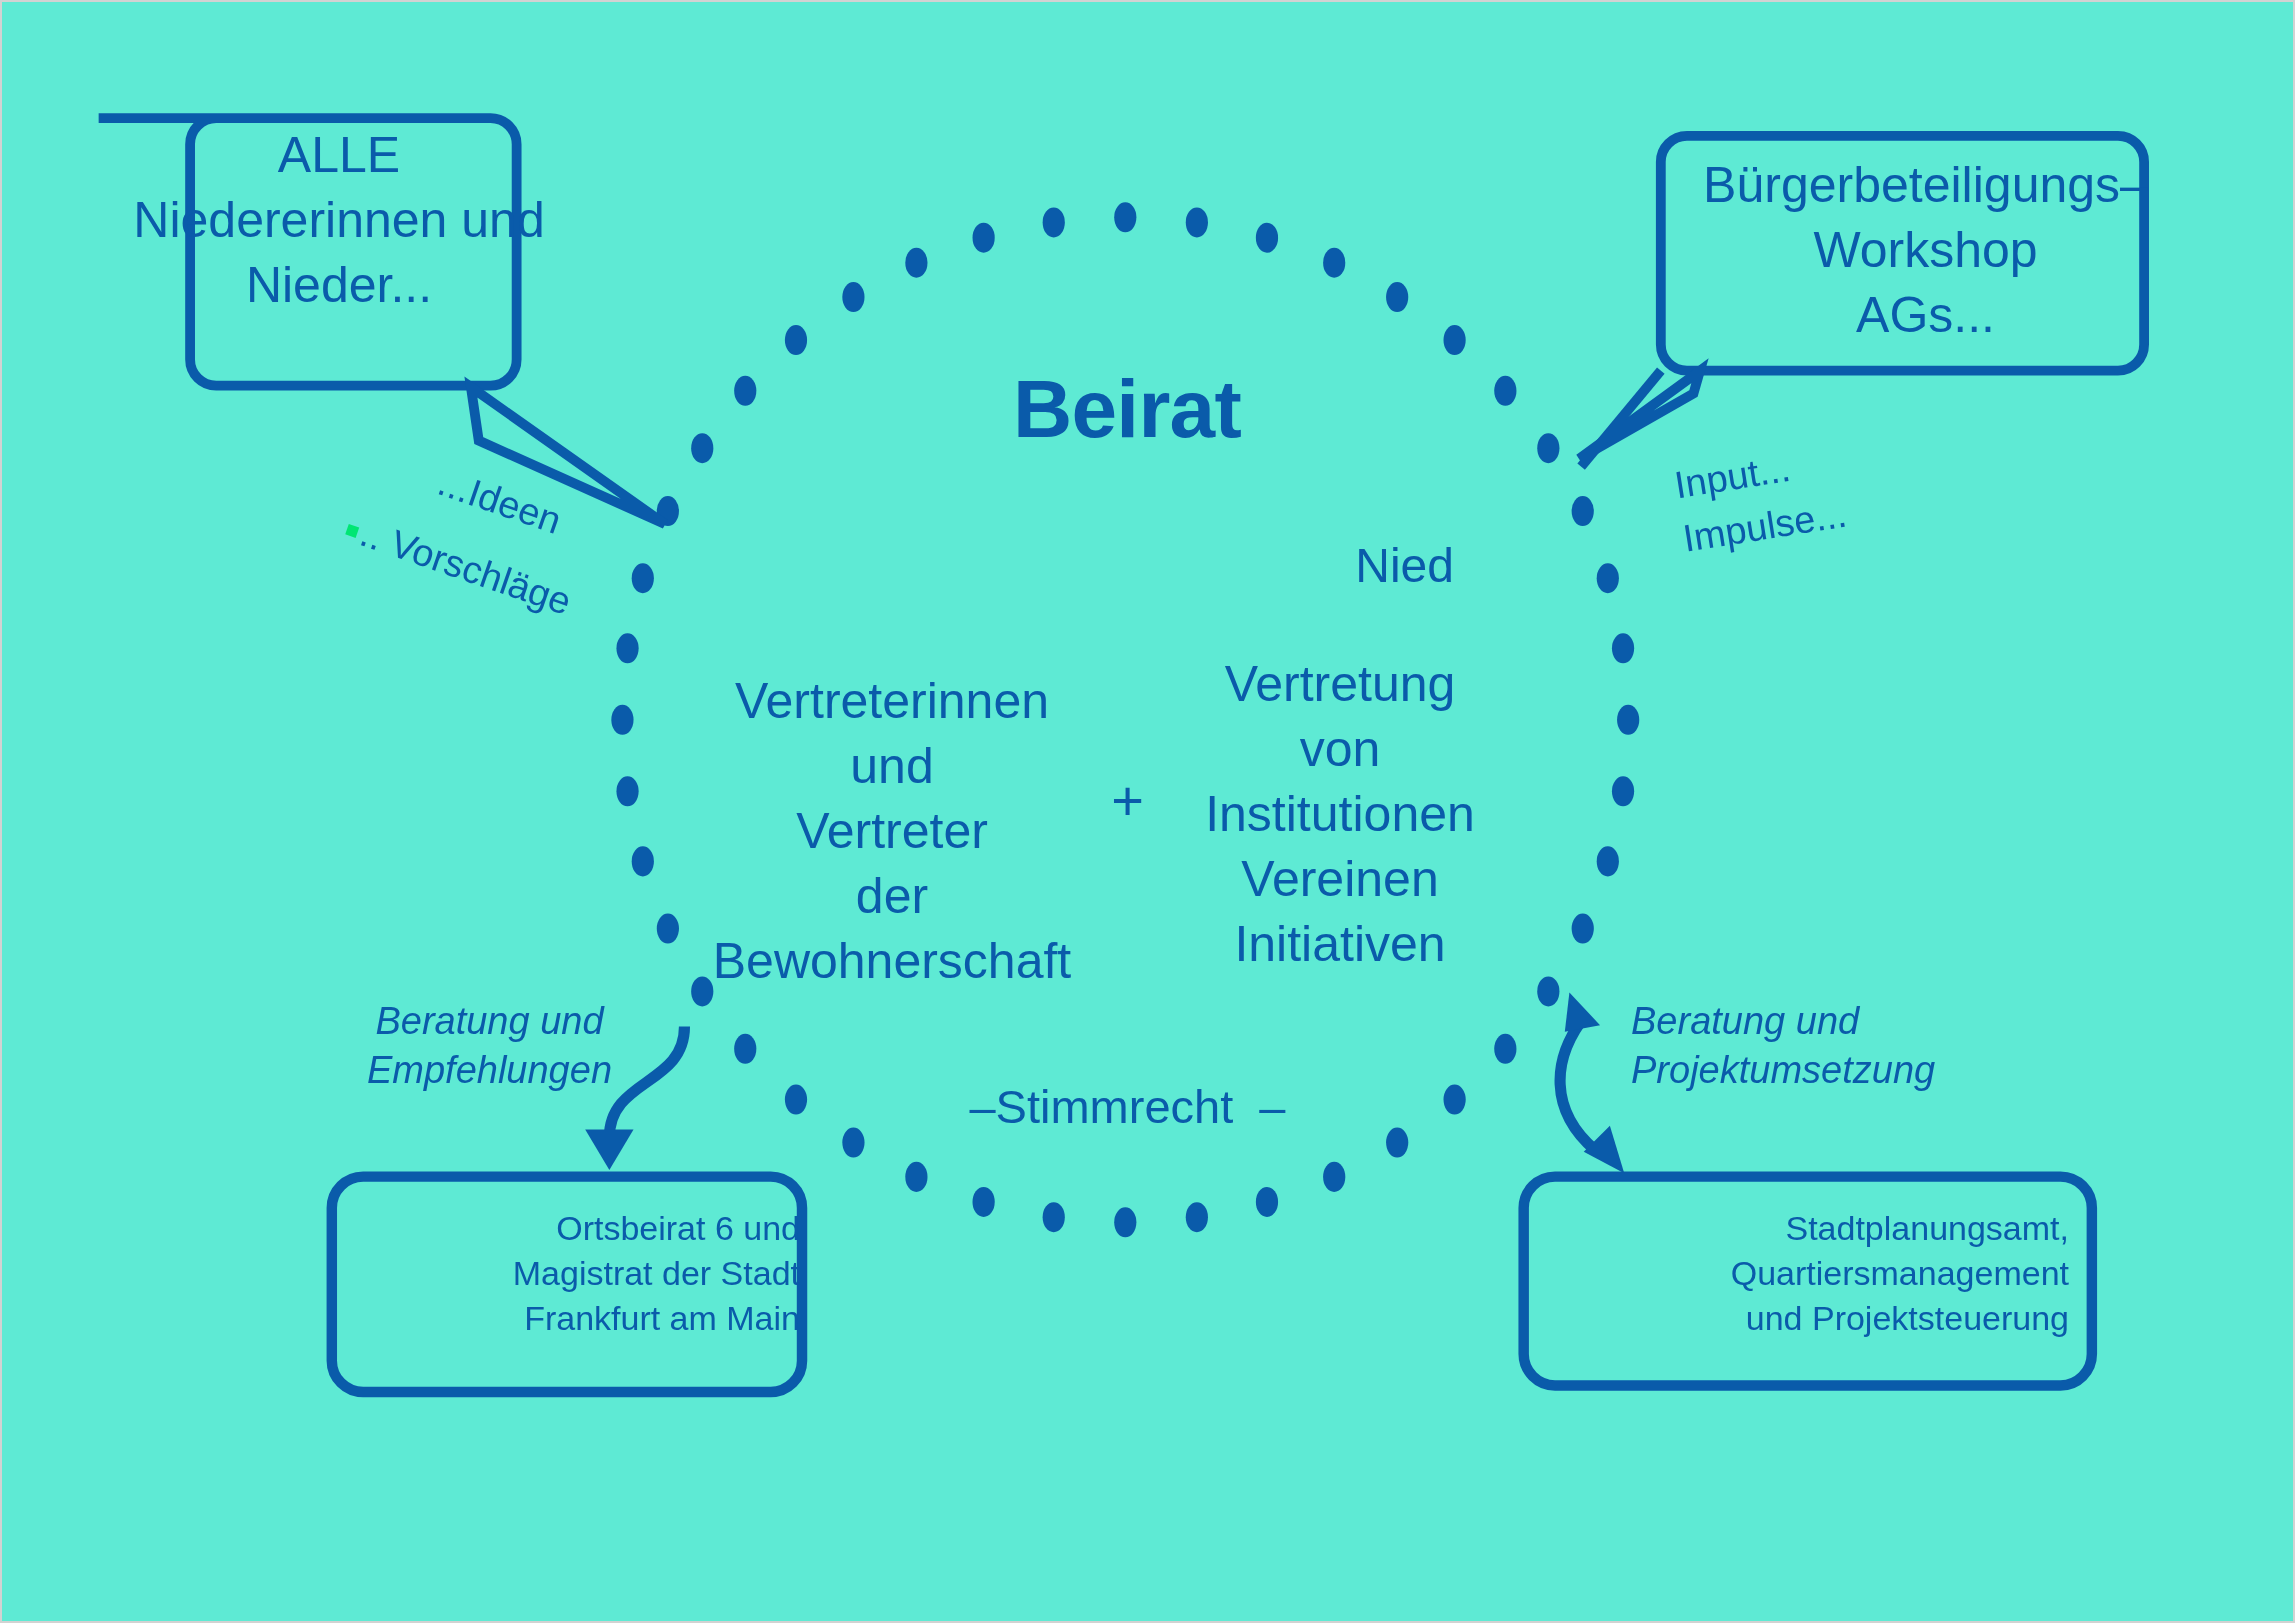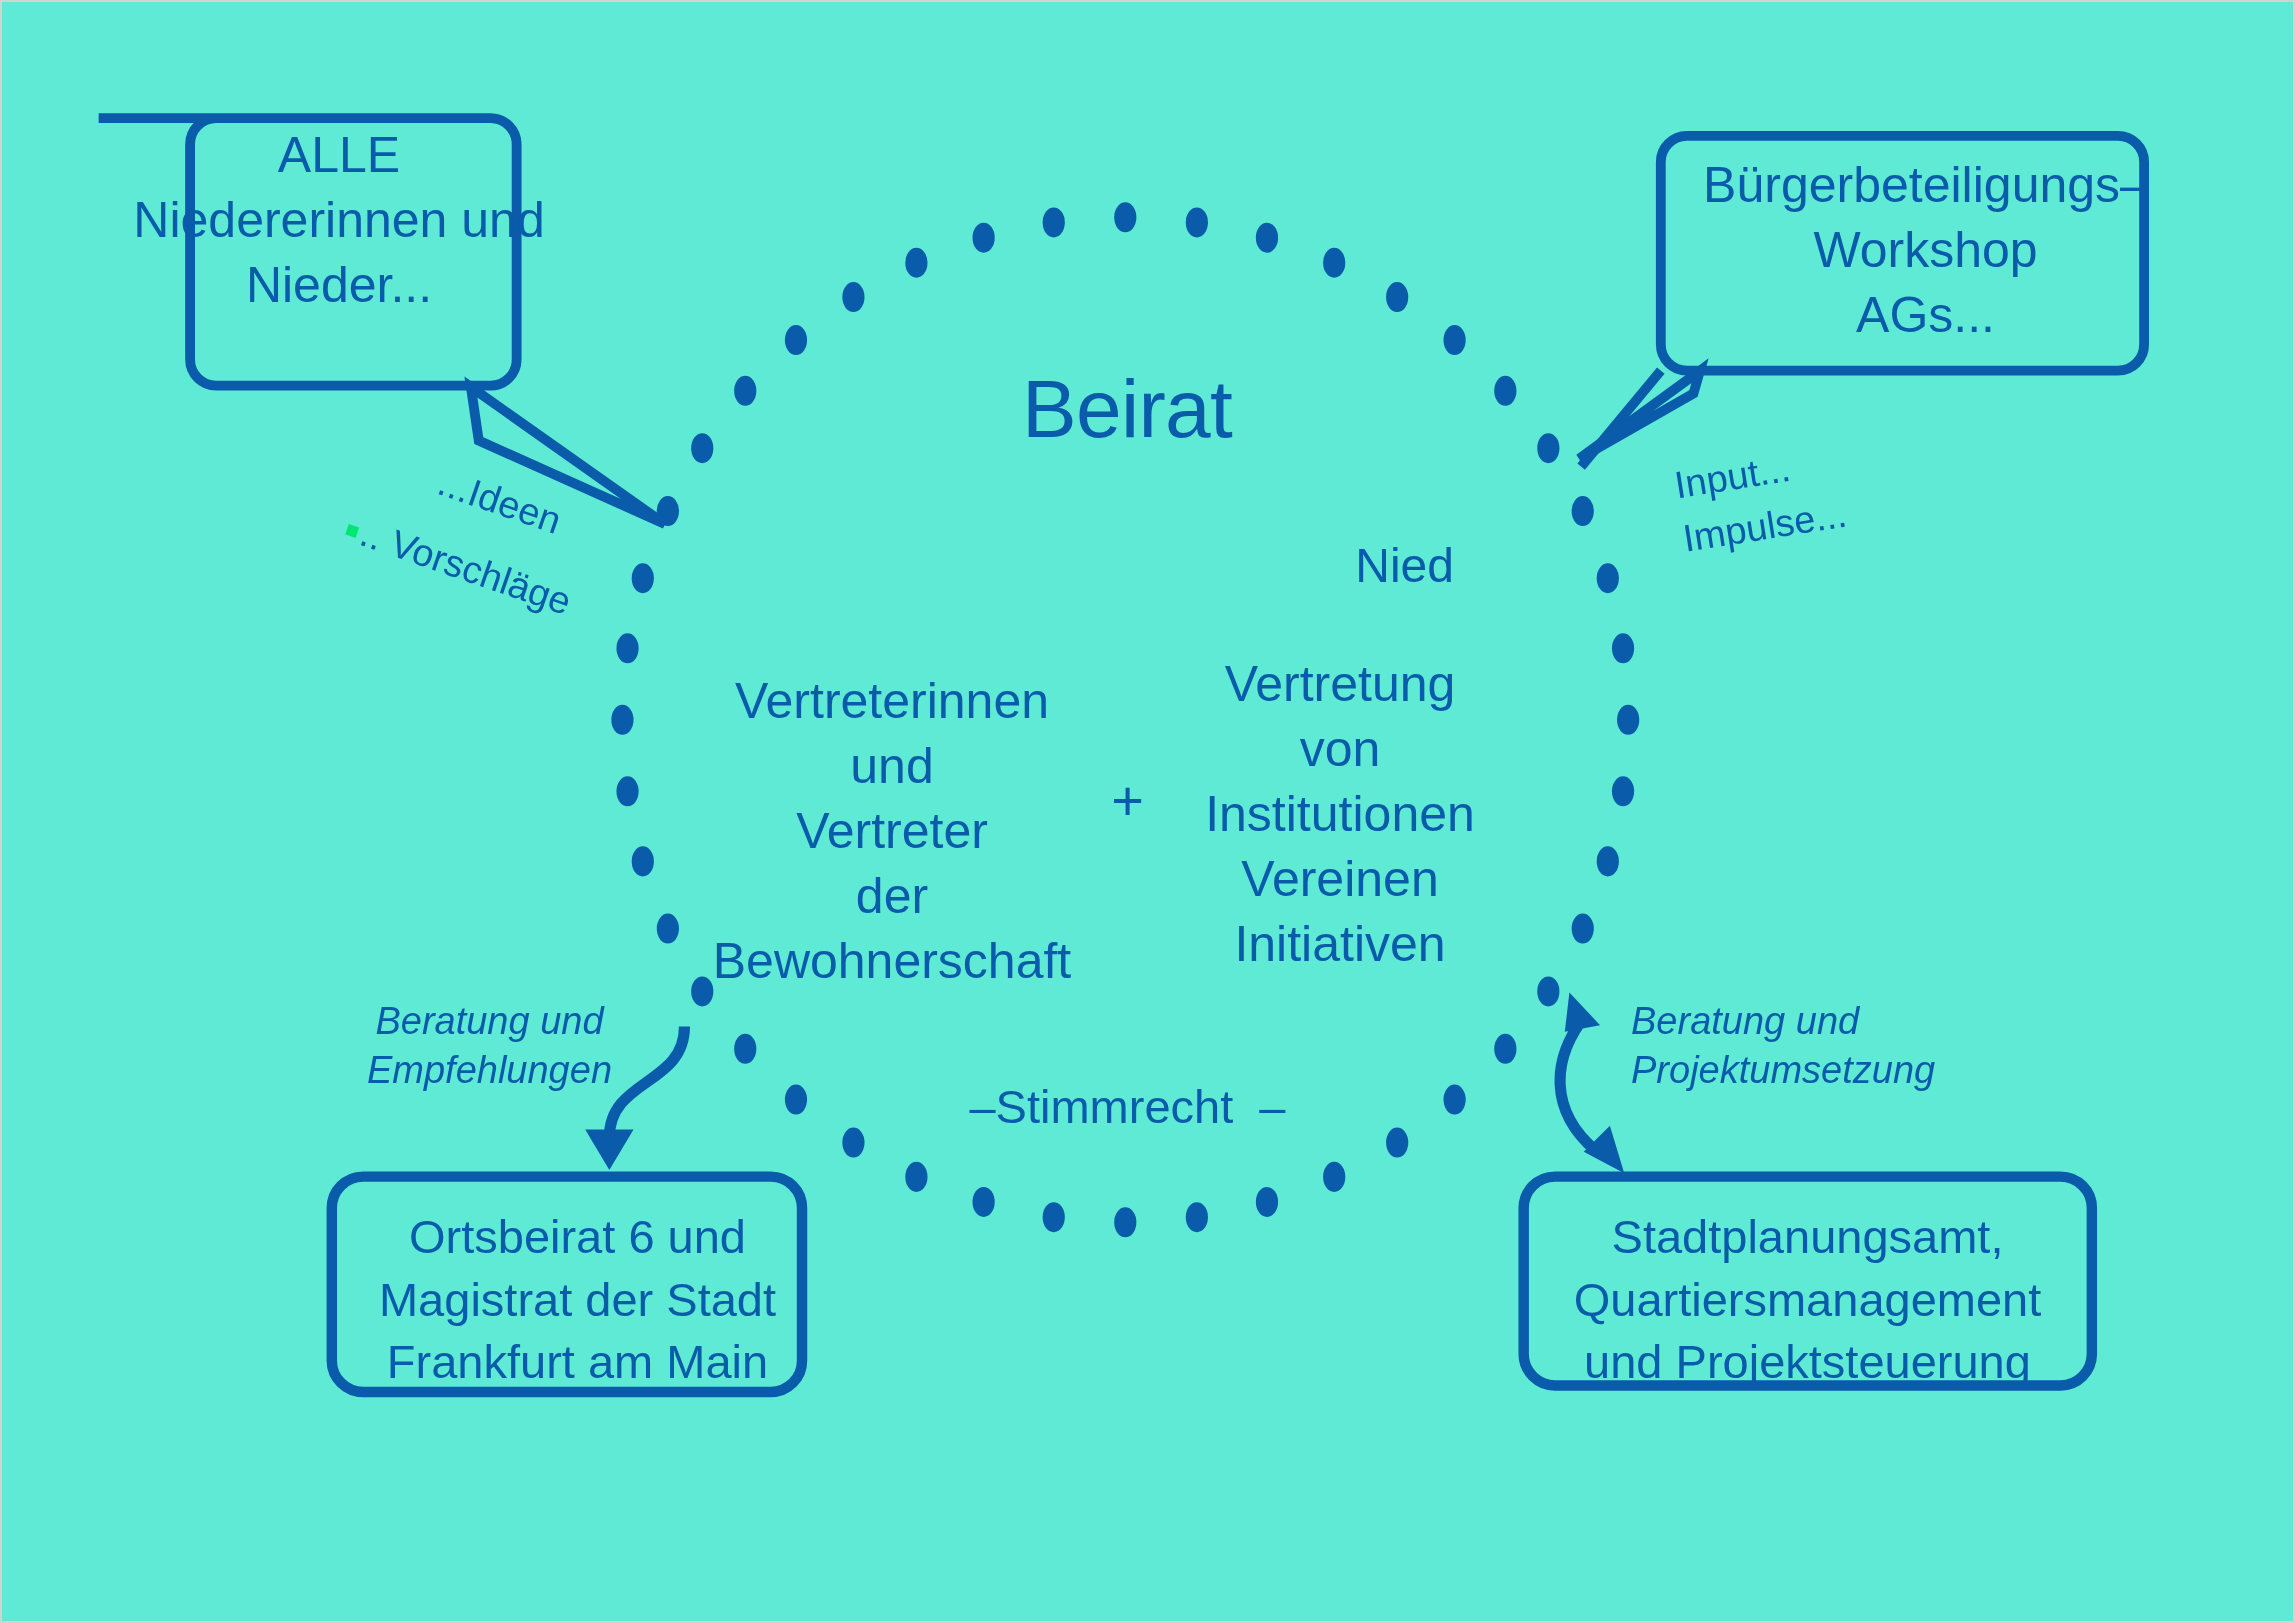--- a/index.html
+++ b/index.html
@@ -40,21 +40,21 @@
   .bubble-text {
     font-size: 50px;
     line-height: 1.30;
   }
   #bubble-left-text  { left: 98px;  top: 121px;  width: 478px; }
   #bubble-right-text { left: 1675px; top: 151px;  width: 497px; }
 
   
   #center-title {
     left: 798px; top: 359px; width: 654px;
-    font-size: 82px; font-weight: normal; letter-spacing: -0.7px;
+    font-size: 82px; font-weight: bold; letter-spacing: -0.7px;
   }
   #center-sub1 {
     left: 798px; top: 470px; width: 654px;
     font-size: 60px;
   }
   #center-sub2 {
     left: 798px; top: 536px; width: 654px;
     font-size: 48px;
     text-align: right;
   }
@@ -99,21 +99,21 @@
     font-size: 38px; text-align: left; line-height: 1.42;
     transform: rotate(-9deg); transform-origin: left top;
   }
 
   
   .arrow-label { font-size: 38px; line-height: 1.28; font-style: italic; }
   #label-beratung-links  { left: 347px;  top: 995px; width: 281px; }
   #label-beratung-rechts { left: 1629px; top: 995px; width: 340px; text-align: left; }
 
   
-  .box-text { font-size: 47px; line-height: 1.33; }
+  .box-text { font-size: 34px; line-height: 1.33; text-align: right; }
   #box-left-text  { left: 353px;  top: 1204px; width: 445px; }
   #box-right-text { left: 1544px; top: 1204px; width: 523px; }
 </style>
 </head>
 <body>
 
 <div id="stage">
 
   <svg id="vector" viewBox="0 0 3508 2481" preserveAspectRatio="none">
 

